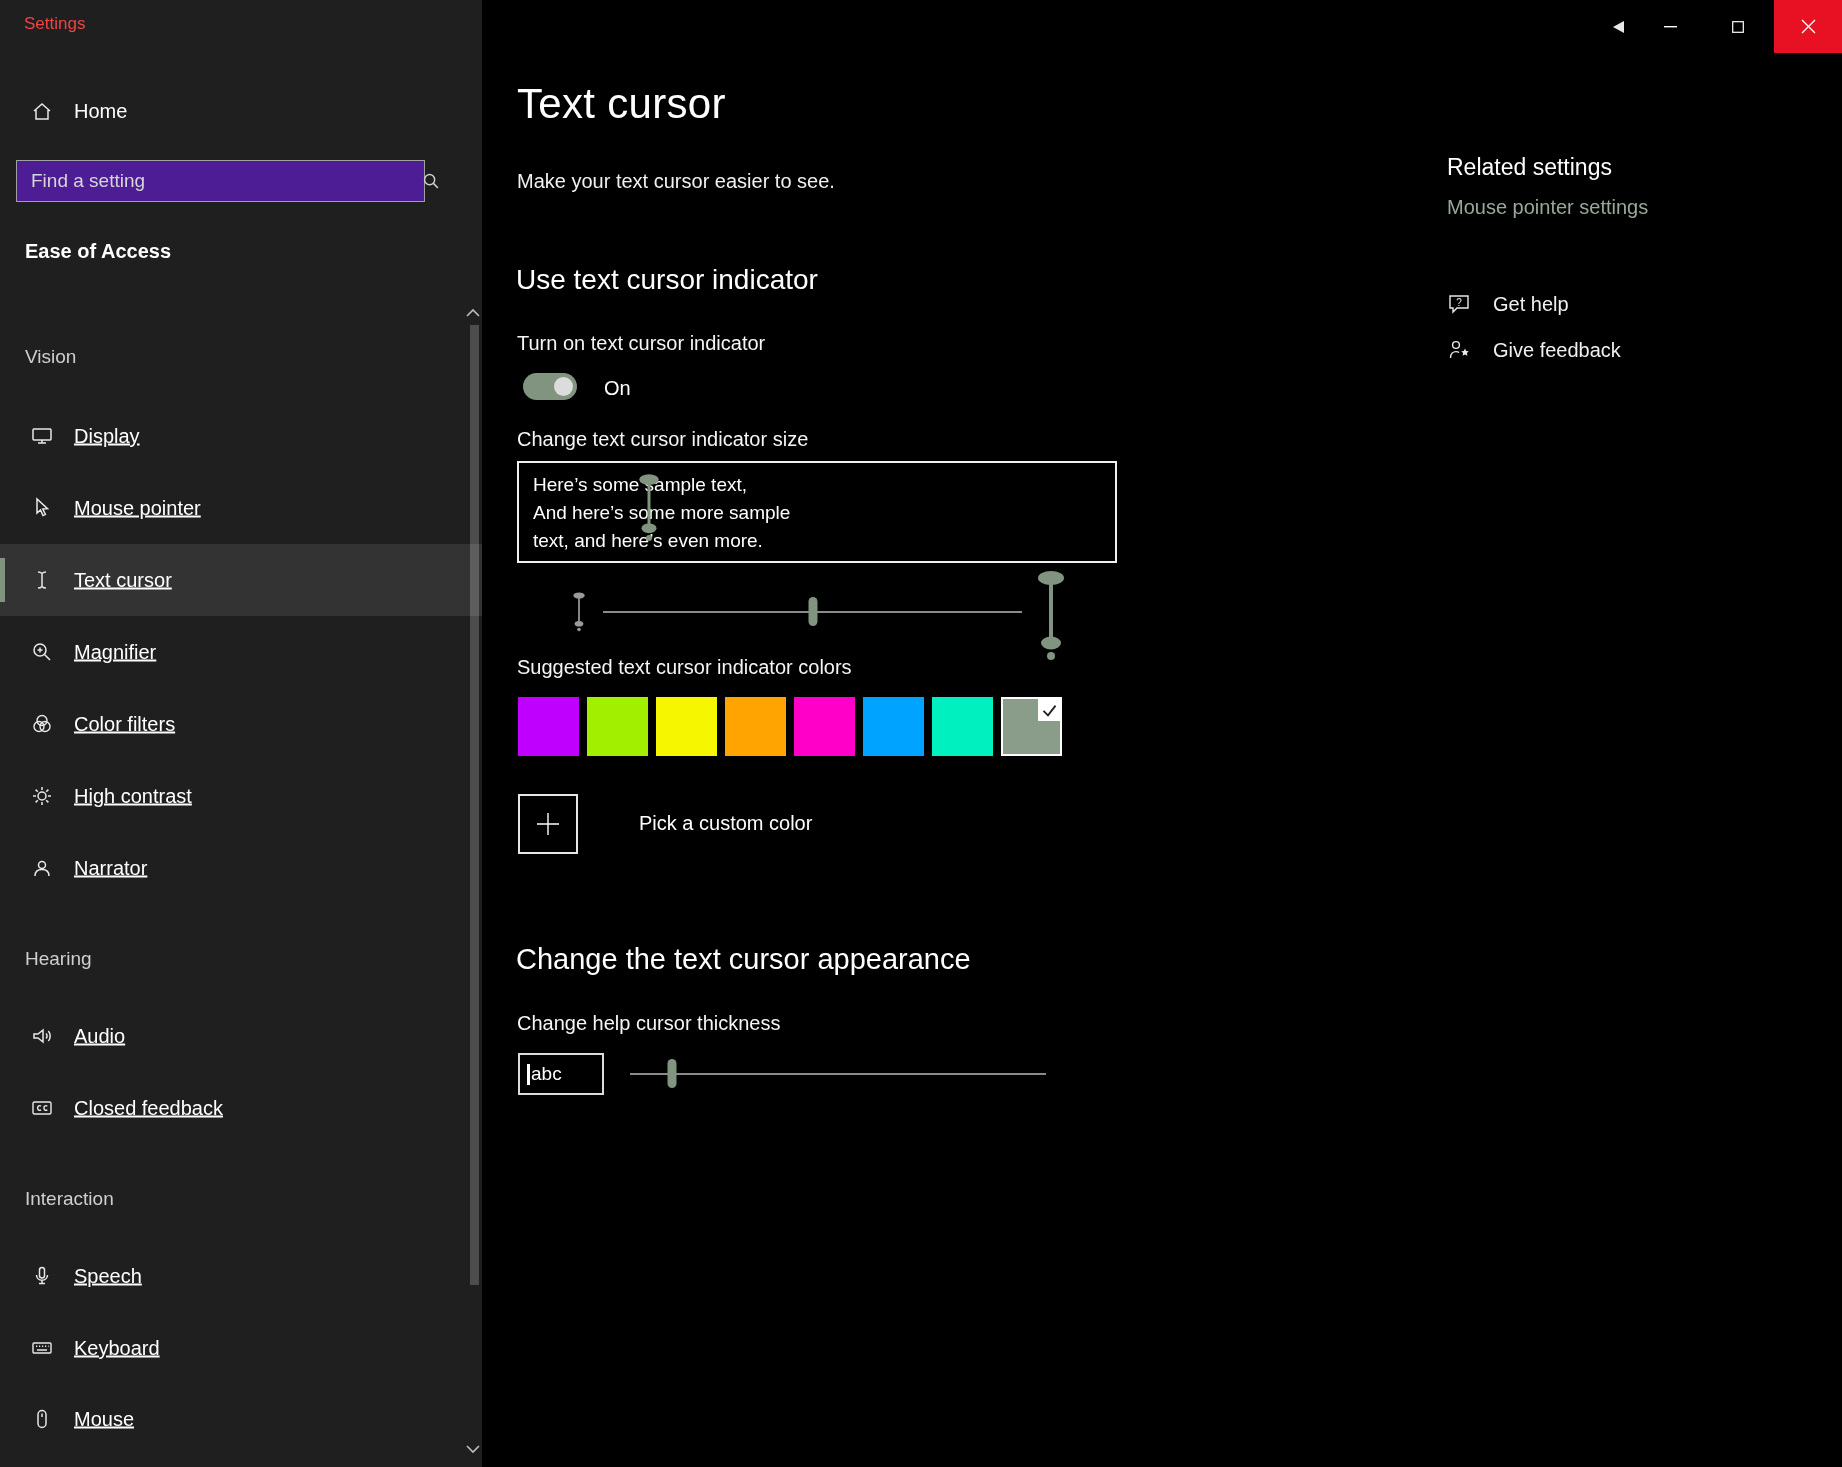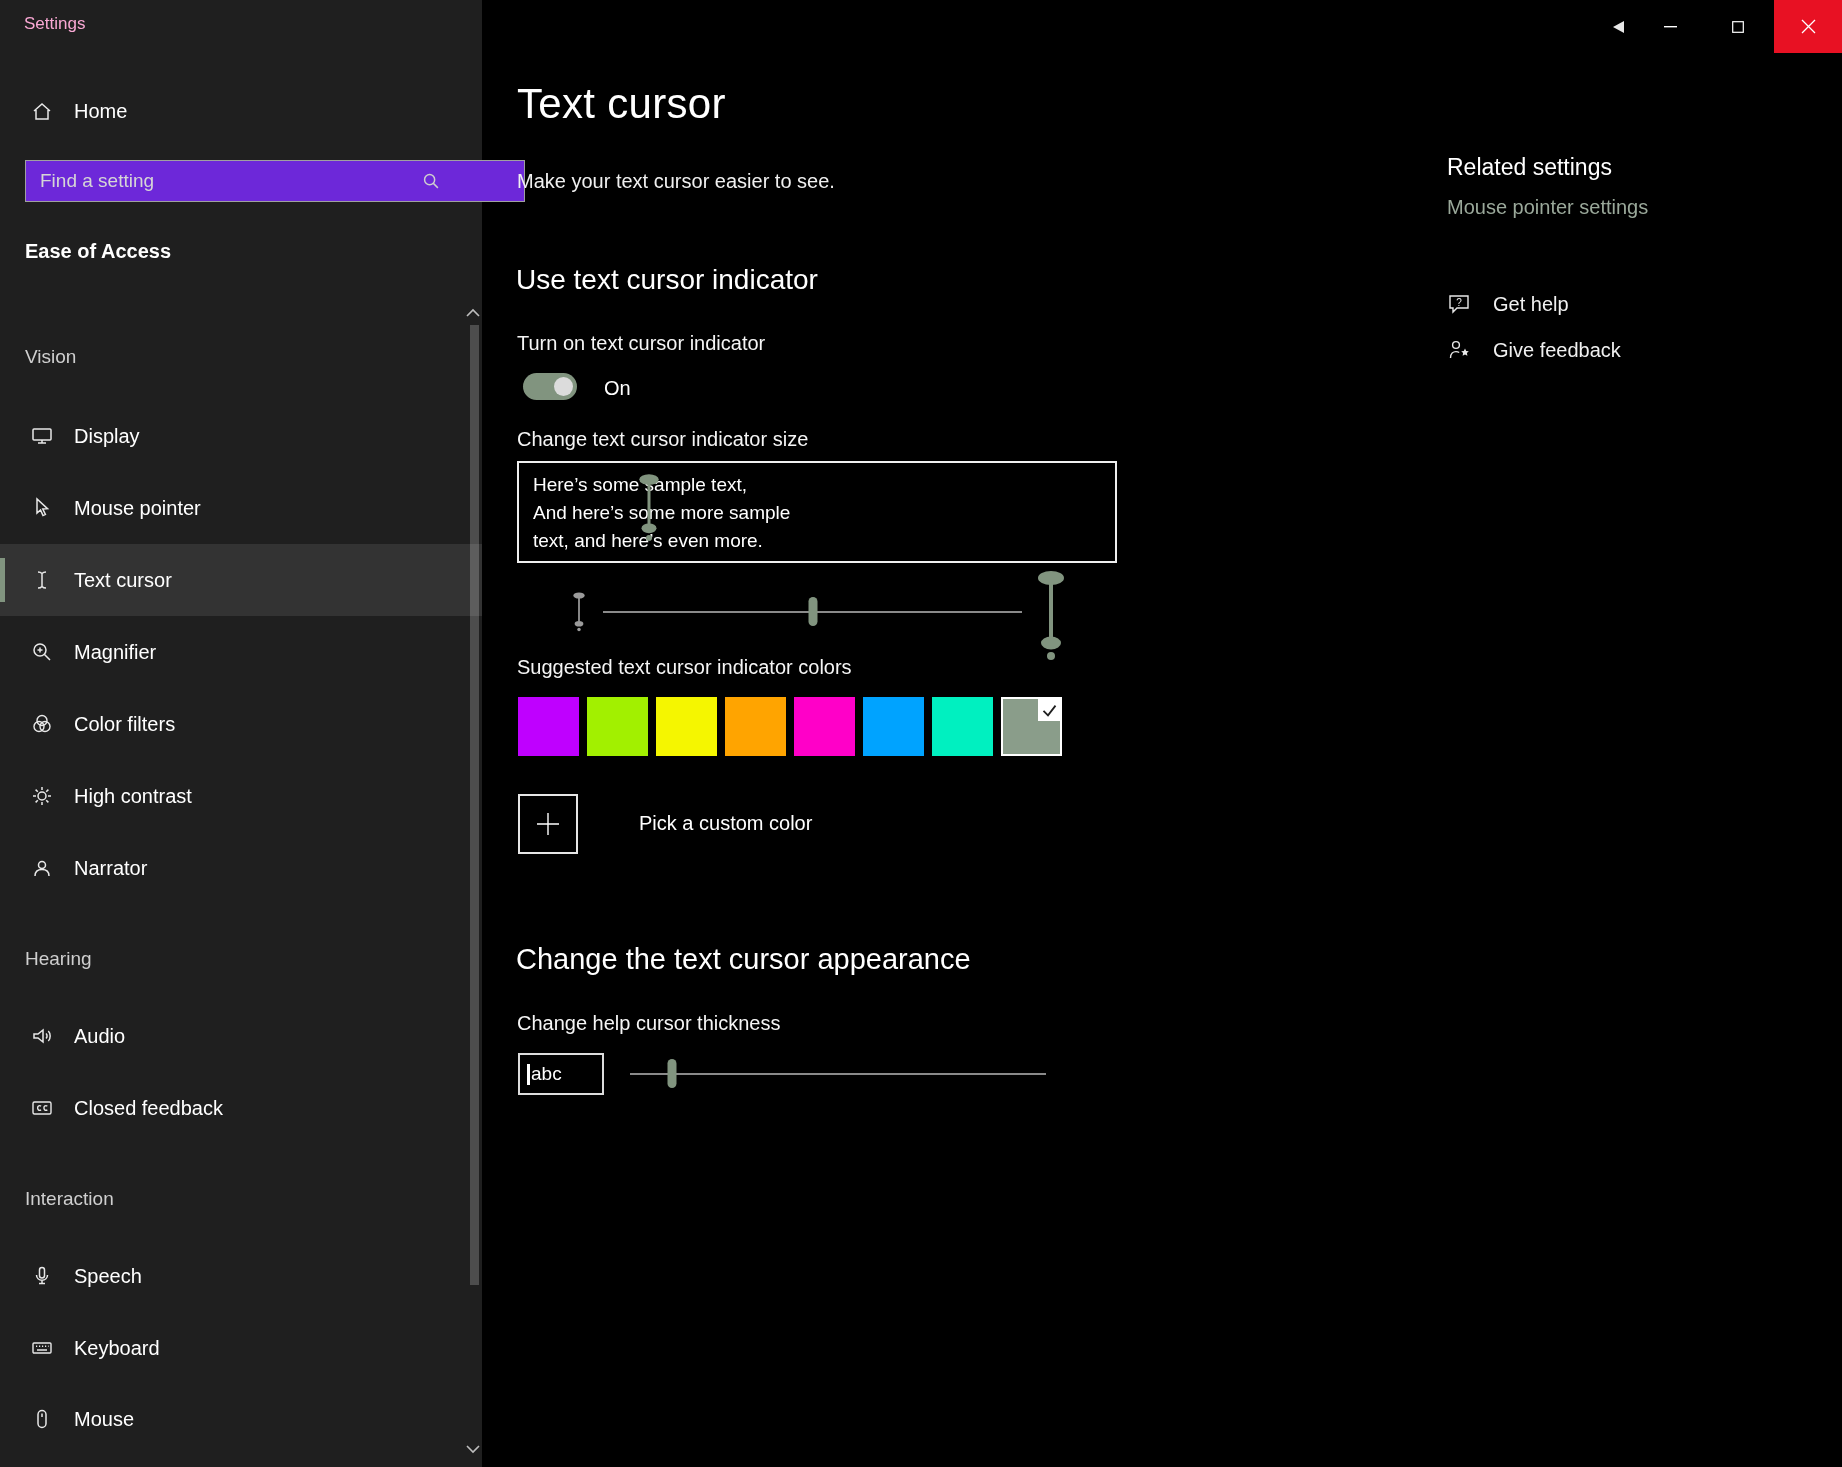--- a/index.html
+++ b/index.html
@@ -1,31 +1,31 @@
 <!DOCTYPE html>
 <html style="--accent: #81947f; --close: #e81123; --sidebar-bg: #1f1f1f;"><head>
 <meta charset="utf-8">
 <style>
   :root{ --accent:#81947f; --close:#e81123; --sidebar-bg:#1f1f1f; }
   *{box-sizing:border-box; margin:0; padding:0;}
   html,body{width:1842px;height:1467px;overflow:hidden;background:#000;
     font-family:"Liberation Sans", sans-serif; color:#fff;}
   
   #sidebar{position:absolute;left:0;top:0;width:482px;height:1467px;background:var(--sidebar-bg);}
-  .app-title{position:absolute;left:24px;top:14px;font-size:17px;color:#f9a8d4;}
+  .app-title{position:absolute;left:24px;top:14px;font-size:17px;color:#ef4444;}
   .side-row{position:absolute;left:0;width:482px;height:72px;cursor:default;}
   .side-row .ic{position:absolute;left:30px;top:50%;transform:translateY(-50%);width:24px;height:24px;color:#e8e8e8;}
-  .side-row .lbl{position:absolute;left:74px;top:50%;transform:translateY(-50%);font-size:20px;color:#fff;white-space:nowrap;}
+  .side-row .lbl{position:absolute;left:74px;top:50%;transform:translateY(-50%);font-size:20px;color:#fff;white-space:nowrap;text-decoration:underline;}
   .side-row.sel{background:rgba(255,255,255,.09);}
   .side-row.sel .accent-bar{position:absolute;left:0;top:14px;width:5px;height:44px;background:var(--accent);}
   .group-lbl{position:absolute;left:25px;font-size:19px;color:#cfcfcf;}
   .home-row{position:absolute;left:0;top:90px;width:482px;height:44px;padding-left:28px;}
   .home-row .ic{position:absolute;left:30px;top:10px;width:24px;height:24px;color:#e8e8e8;}
   .home-row .lbl{position:absolute;left:74px;top:10px;font-size:20px;}
-  #search-box{position:absolute;left:25px;top:160px;width:500px;height:42px;background:#6d28d9;
+  #search-box{position:absolute;left:16px;top:160px;width:409px;height:42px;background:#4c1d95;
     border:1px solid #a0a0a0;color:#fff;font-size:19px;padding:0 44px 0 14px;
     font-family:"Liberation Sans",sans-serif;}
   #search-box::placeholder{color:#d6d6d6;}
   .search-ic{position:absolute;left:420px;top:170px;width:22px;height:22px;color:#cfcfcf;}
   .ease-title{position:absolute;left:25px;top:240px;font-size:20px;font-weight:bold;}
   .scroll-thumb{position:absolute;left:470px;top:325px;width:9px;height:960px;background:#4d4d4d;}
   .scroll-arrow{position:absolute;left:462px;width:22px;height:14px;color:#bdbdbd;}
   
   .win-btn{position:absolute;top:0;height:53px;display:flex;align-items:center;justify-content:center;cursor:default;}
   .win-btn svg{display:block;}

